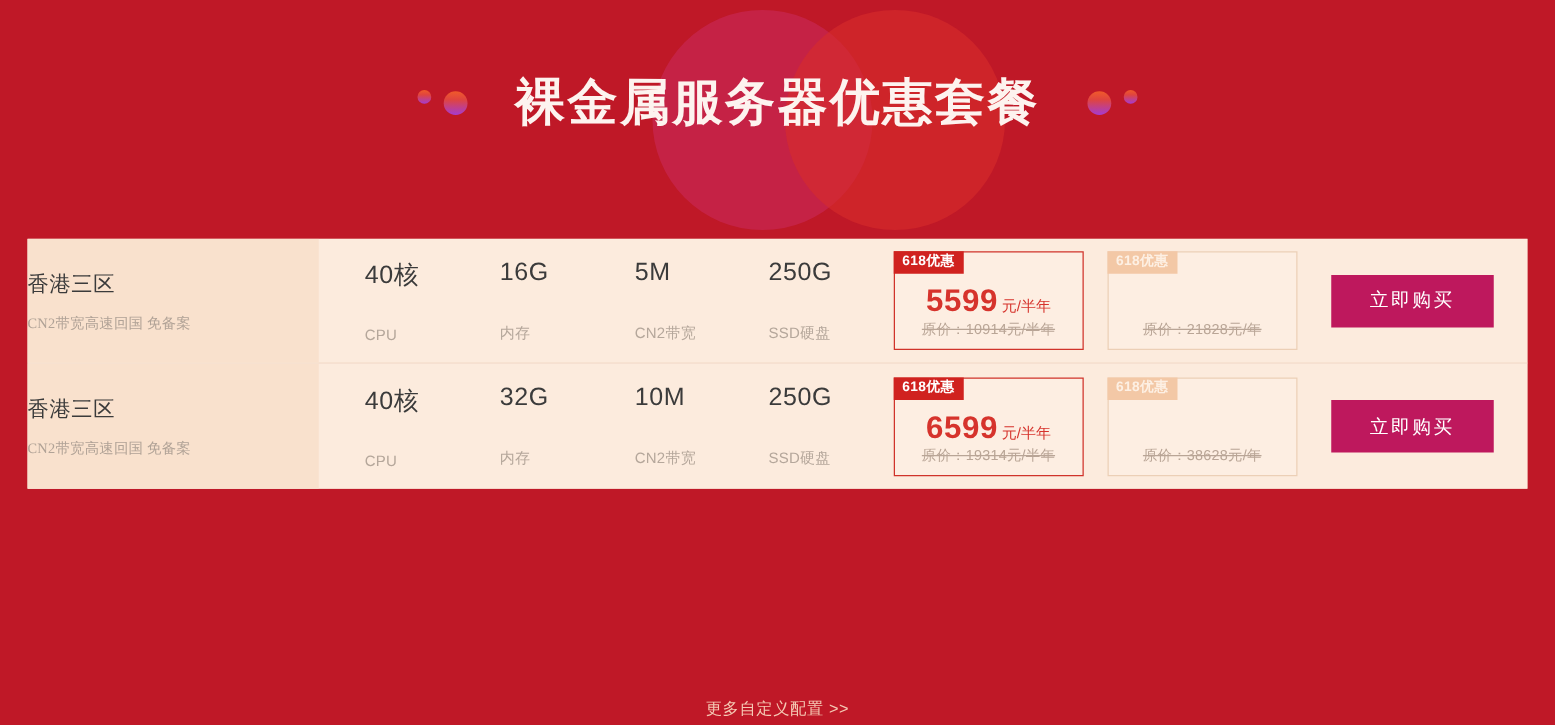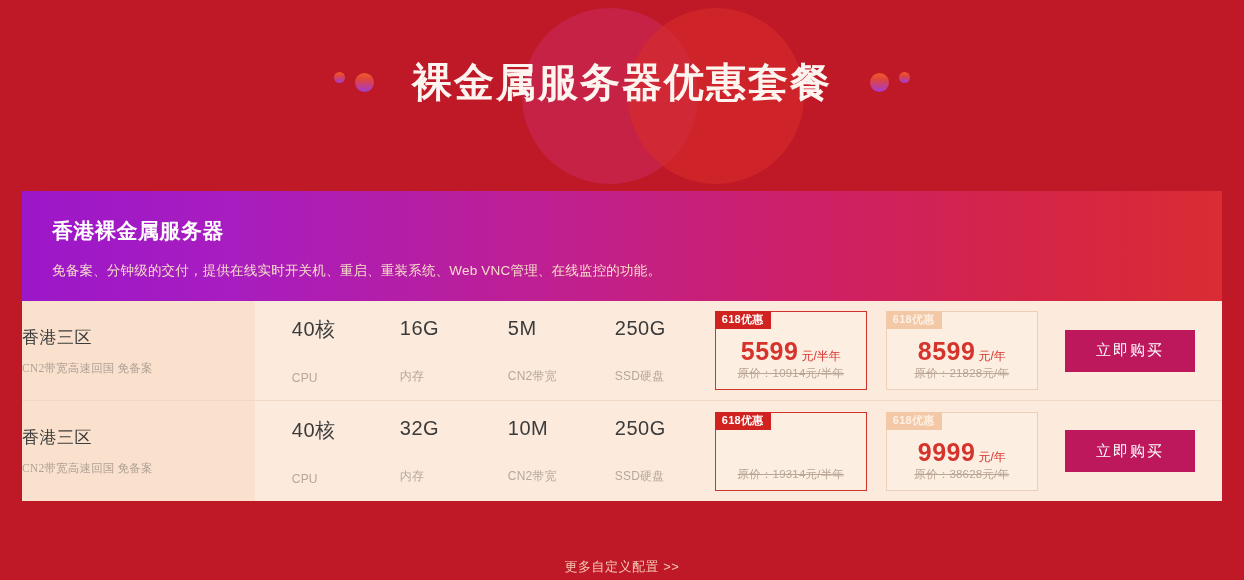--- a/index.html
+++ b/index.html
@@ -212,24 +212,20 @@
     </div>
     <h1 class="hero-title">裸金属服务器优惠套餐</h1>
     <div class="dots right">
       <span class="dot lg"></span>
       <span class="dot sm"></span>
     </div>
   </div>
 
   <div class="card">
 
-    <div class="card-header">
-      <h2>香港裸金属服务器</h2>
-      <p>免备案、分钟级的交付，提供在线实时开关机、重启、重装系统、Web VNC管理、在线监控的功能。</p>
-    </div>
 
     <div>
 
       <div class="row">
         <div class="col-name">
           <span class="name-main">香港三区</span>
           <span class="name-sub">CN2带宽高速回国 免备案</span>
         </div>
         <div class="col-specs">
           <div class="spec w1">
@@ -251,23 +247,20 @@
           <div class="prices">
             <div class="price-box active">
               <span class="badge on">618优惠</span>
               <span class="price-main">
                 <span class="price-num">5599</span><span class="price-unit">元/半年</span>
               </span>
               <span class="price-old">原价：10914元/半年</span>
             </div>
             <div class="price-box">
               <span class="badge off">618优惠</span>
-              <span class="price-main">
-                <span class="price-num">8599</span><span class="price-unit">元/年</span>
-              </span>
               <span class="price-old">原价：21828元/年</span>
             </div>
           </div>
         </div>
         <div class="col-buy">
           <button class="buy-btn">立即购买</button>
         </div>
       </div>
 
       <div class="row">
@@ -288,27 +281,27 @@
             <span class="spec-val">10M</span>
             <span class="spec-lbl">CN2带宽</span>
           </div>
           <div class="spec w4">
             <span class="spec-val">250G</span>
             <span class="spec-lbl">SSD硬盘</span>
           </div>
           <div class="prices">
             <div class="price-box active">
               <span class="badge on">618优惠</span>
+              <span class="price-main">
+                <span class="price-num">6599</span><span class="price-unit">元/半年</span>
+              </span>
               <span class="price-old">原价：19314元/半年</span>
             </div>
             <div class="price-box">
               <span class="badge off">618优惠</span>
-              <span class="price-main">
-                <span class="price-num">9999</span><span class="price-unit">元/年</span>
-              </span>
               <span class="price-old">原价：38628元/年</span>
             </div>
           </div>
         </div>
         <div class="col-buy">
           <button class="buy-btn">立即购买</button>
         </div>
       </div>
 
     </div>

